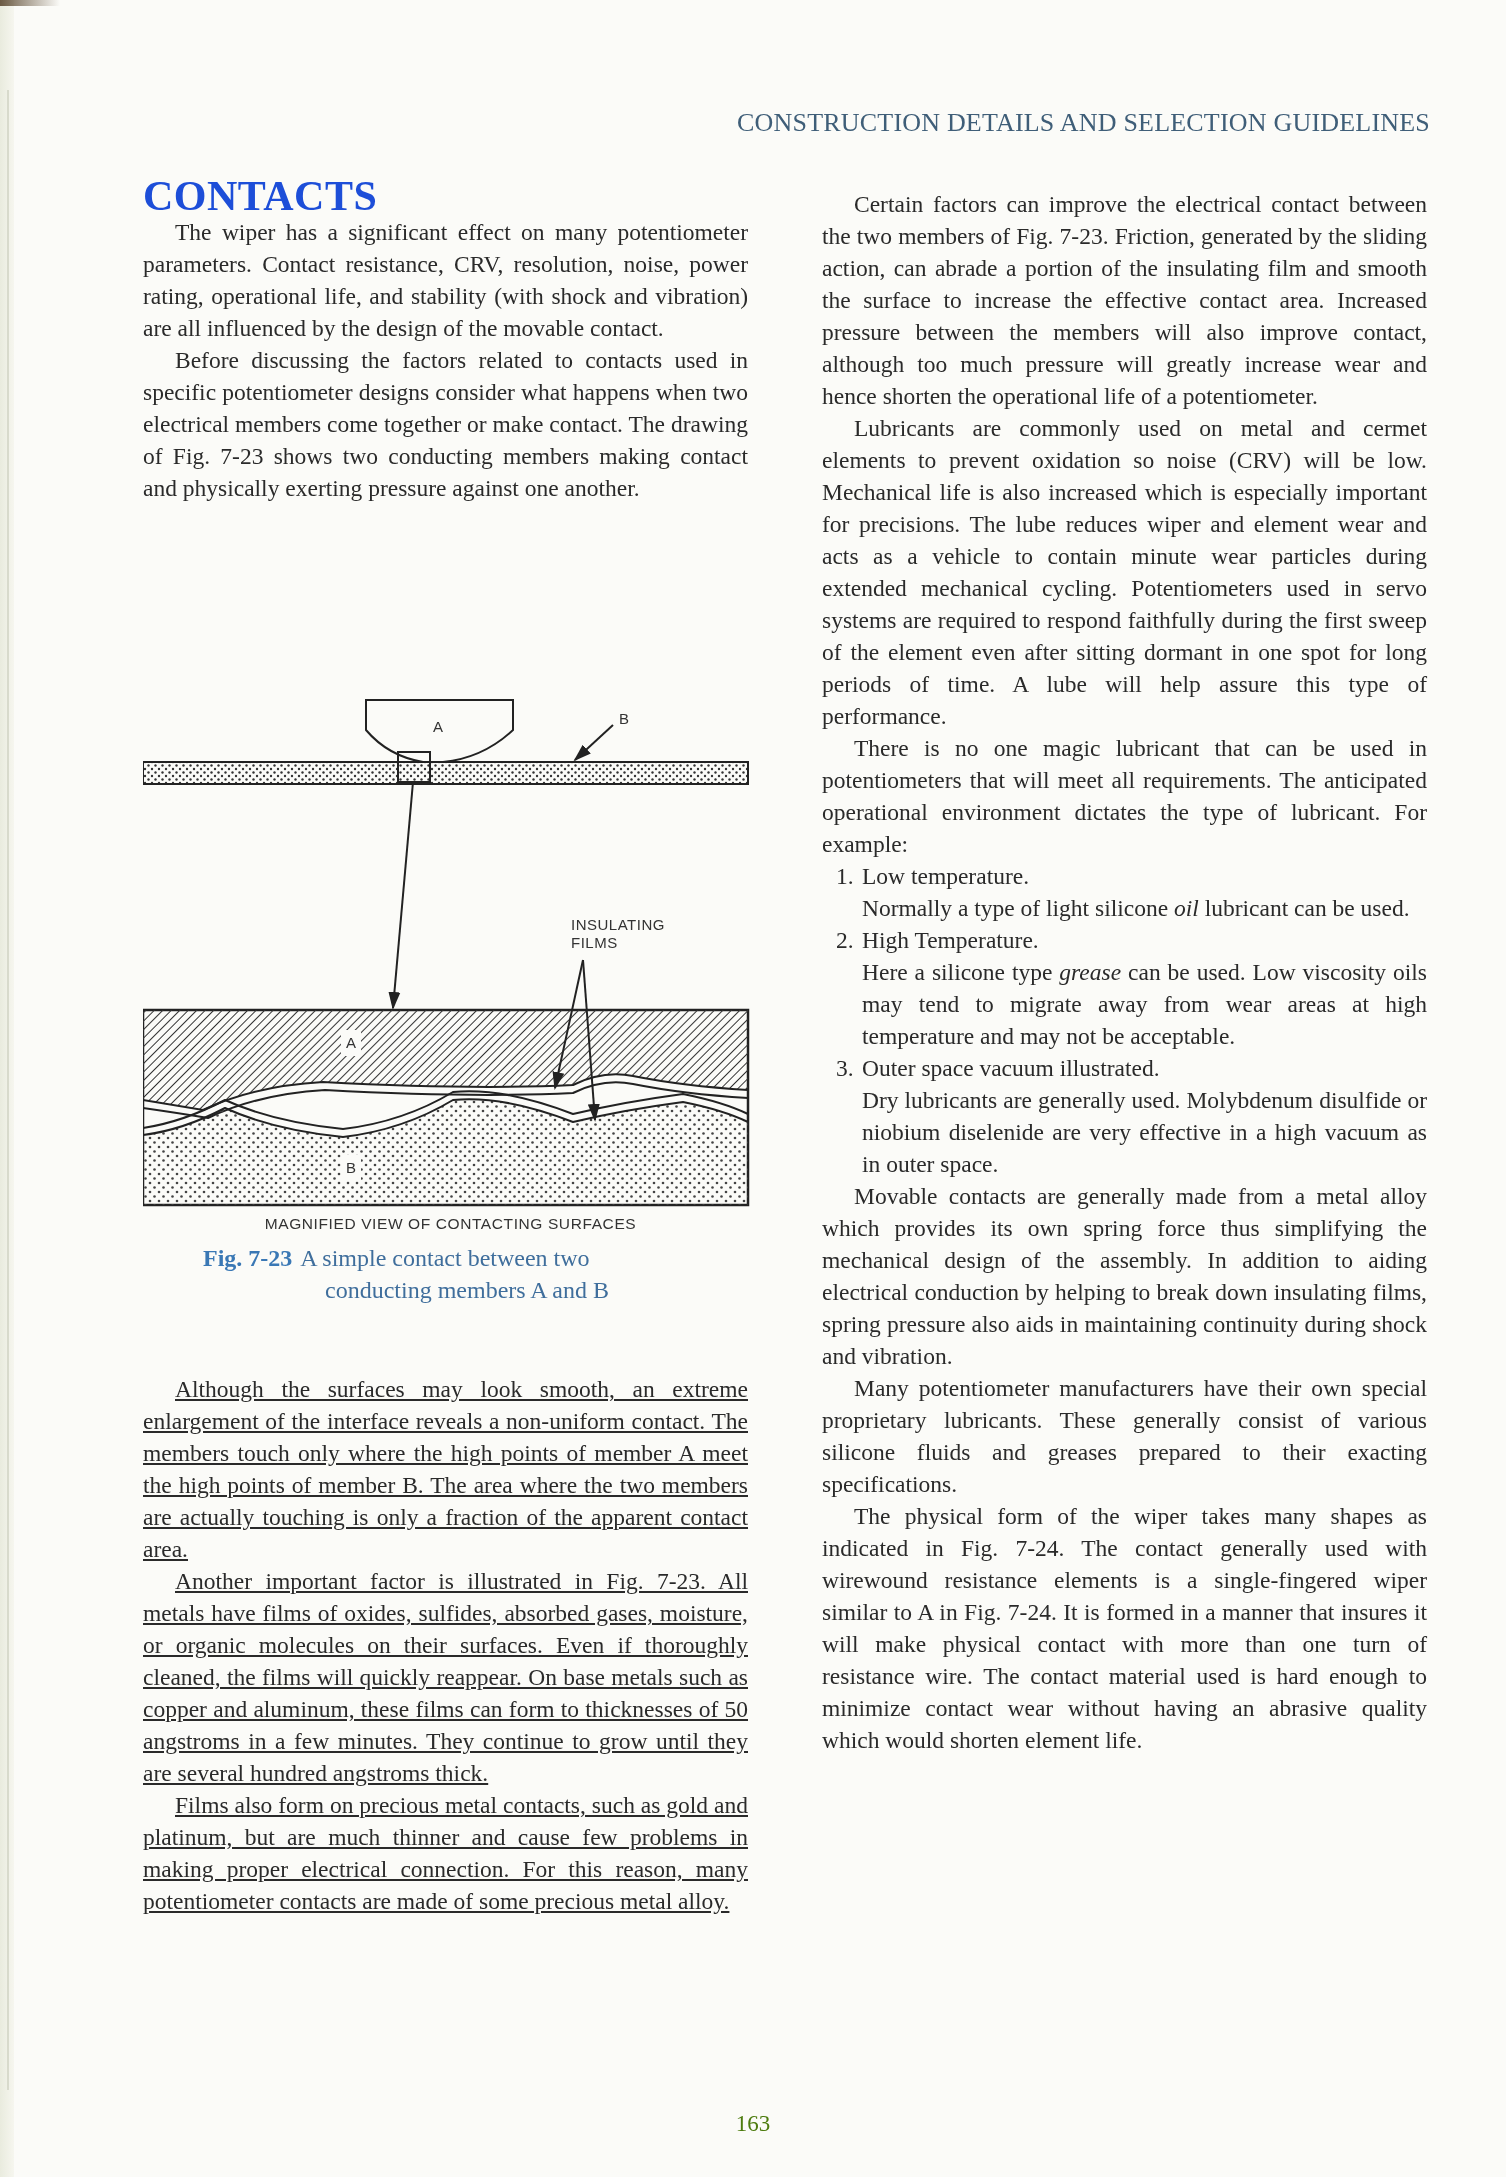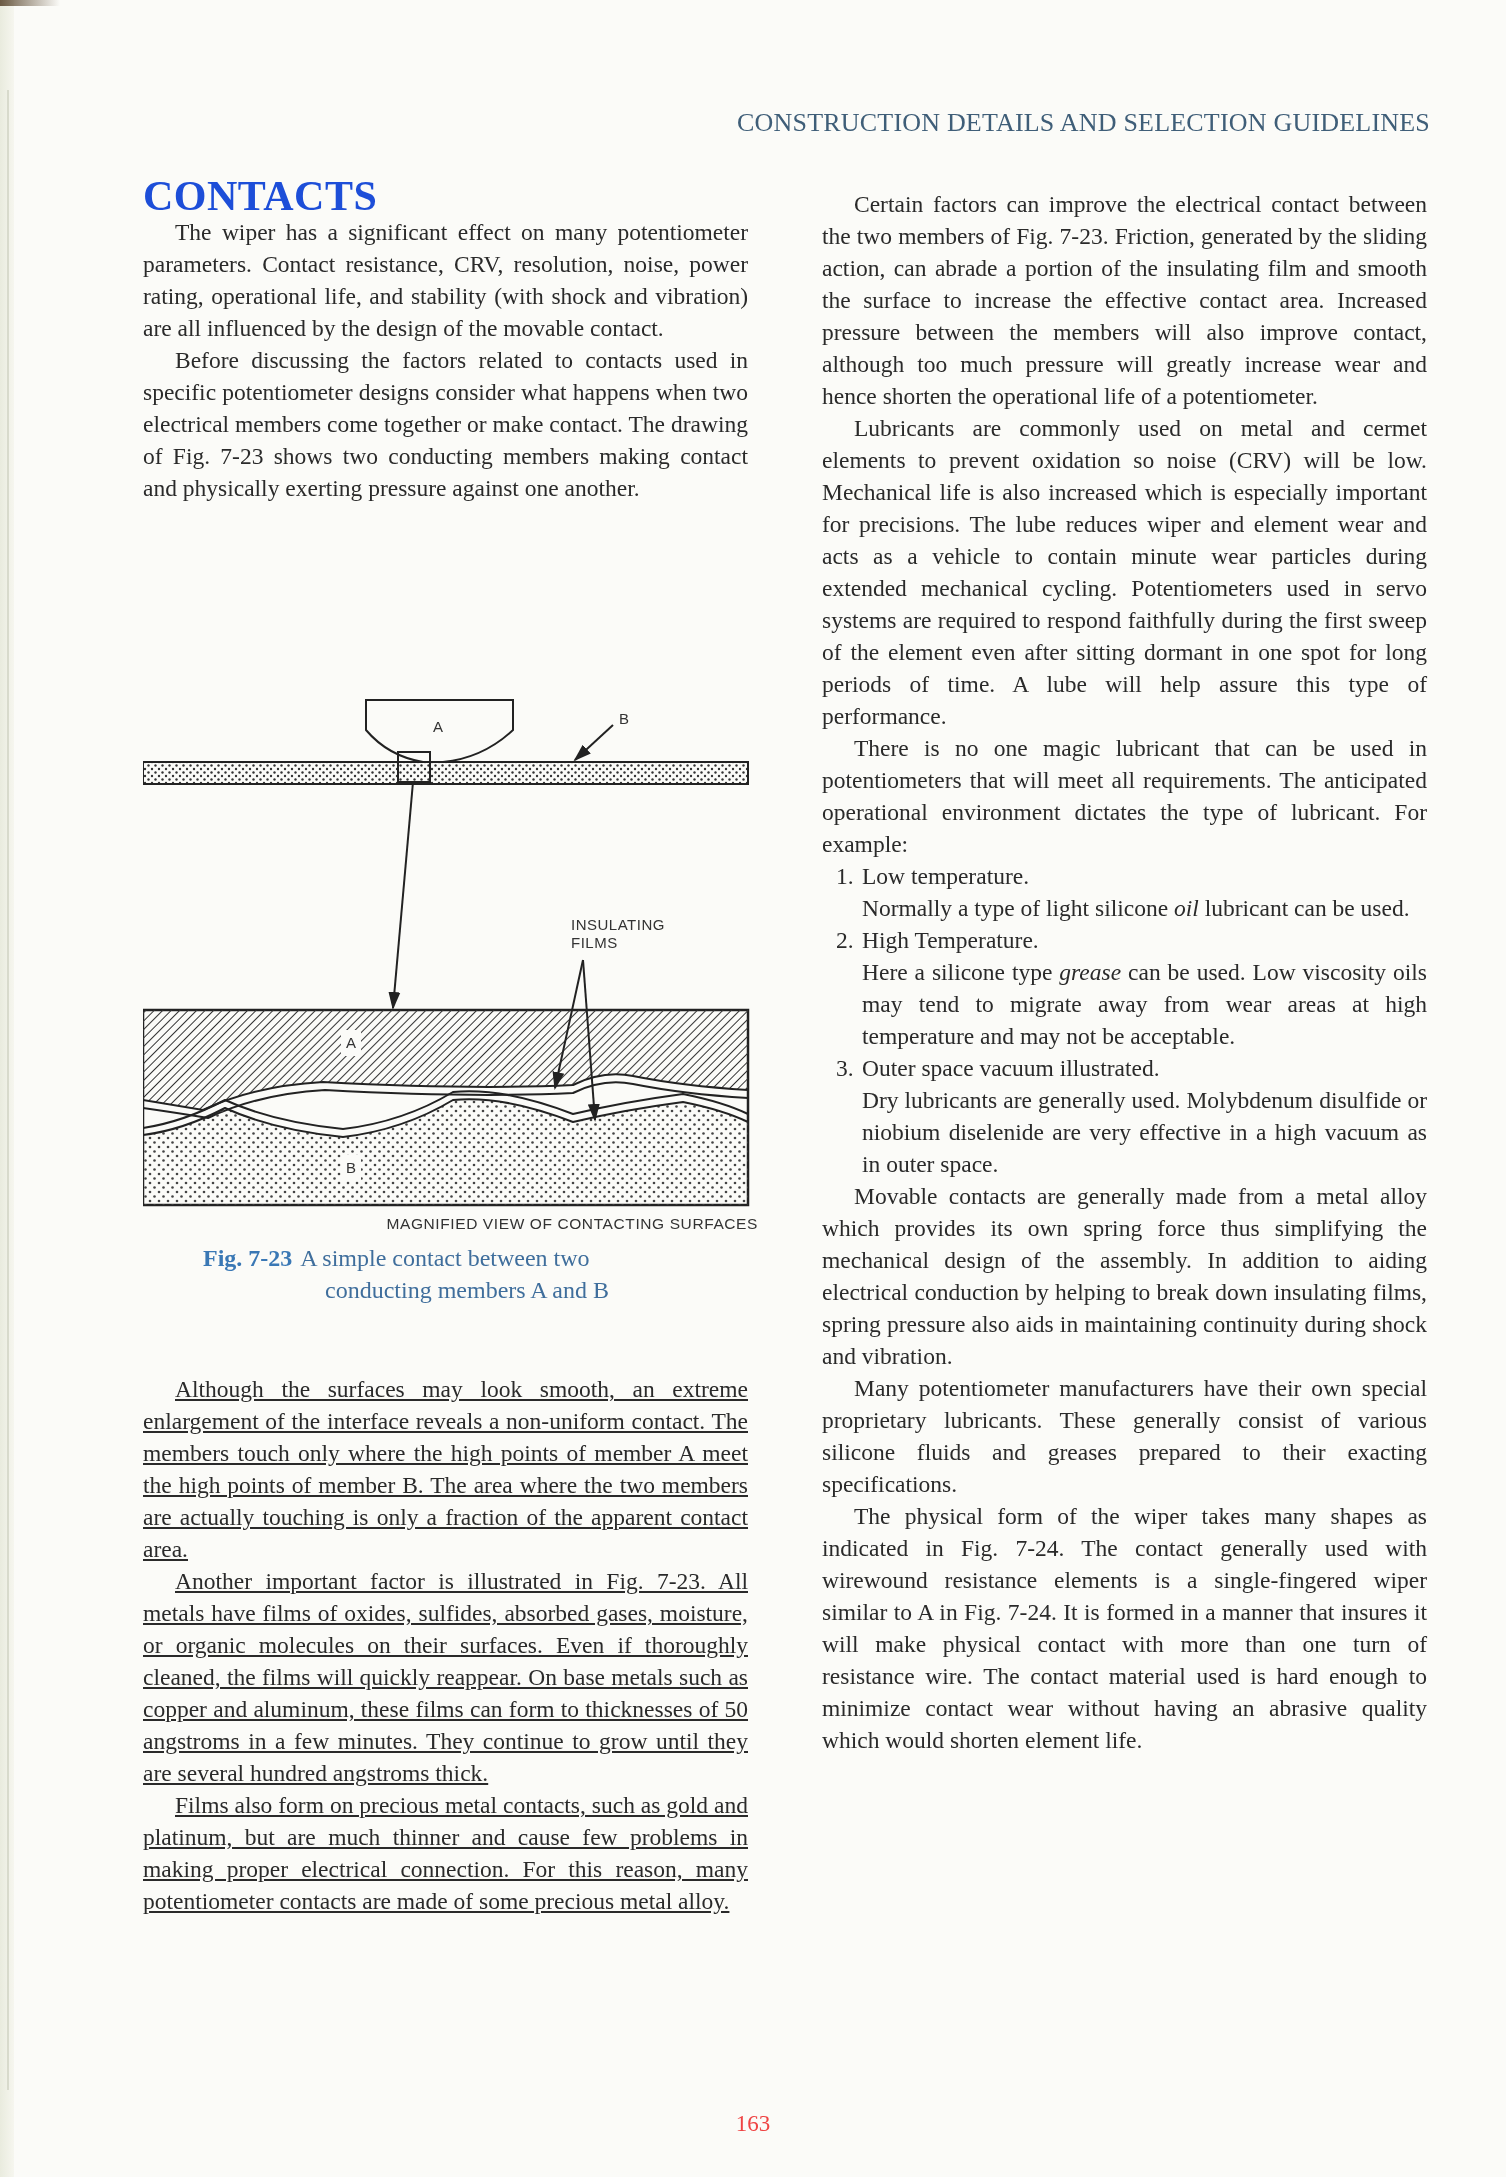--- a/index.html
+++ b/index.html
@@ -27,32 +27,32 @@
 
   .section-title {
     font-size: 42px; line-height: 40px; color: #1d4ed8; margin: 0 0 0 0;
     font-family: Liberation Serif, serif; letter-spacing: 0.5px;
   }
   p { margin: 0; text-indent: 32px; }
 
   .figure { position: absolute; left: 143px; top: 690px; width: 615px; height: 620px; }
   .fig-svg { position: absolute; left: 0; top: 0; }
   .fig-label { position: absolute; font-family: "Liberation Sans", "DejaVu Sans", sans-serif; font-size: 15px; color: #333; letter-spacing: 0.5px; }
-  .fig-sublabel { position: absolute; left: 0; width: 615px; top: 525px; text-align: right; font-family: "Liberation Sans", sans-serif; font-size: 15.5px; letter-spacing: 0.6px; color: #333; }
+  .fig-sublabel { position: absolute; left: 0; width: 615px; top: 525px; text-align: center; font-family: "Liberation Sans", sans-serif; font-size: 15.5px; letter-spacing: 0.6px; color: #333; }
   .fig-caption { position: absolute; left: 60px; top: 552px; width: 560px; font-size: 24px; line-height: 32px; color: #3f6e9c; }
   .fig-caption .fig-num { font-weight: bold; color: #3a78b5; margin-right: 8px; }
   .fig-caption .cap-line2 { display: block; padding-left: 122px; }
 
   .col-left-2 { left: 143px; top: 1373px; text-decoration: underline; }
   ol.lub-list { list-style: none; margin: 0; padding: 0; }
   ol.lub-list li { position: relative; padding-left: 40px; margin-left: 0; }
   ol.lub-list .num { position: absolute; left: 14px; }
   ol.lub-list .item-desc { display: block; text-align: justify; }
 
-  .page-number { position: absolute; top: 2111px; left: 0; width: 1506px; text-align: center; font-size: 23px; color: #ef4444; }
+  .page-number { position: absolute; top: 2111px; left: 0; width: 1506px; text-align: center; font-size: 23px; color: #4d7c0f; }
 </style>
 </head>
 <body>
 
 <div class="binding-edge"></div>
 <div class="binding-line"></div>
 <div class="corner-shadow"></div>
 
 <div class="running-header">CONSTRUCTION DETAILS AND SELECTION GUIDELINES</div>
 

